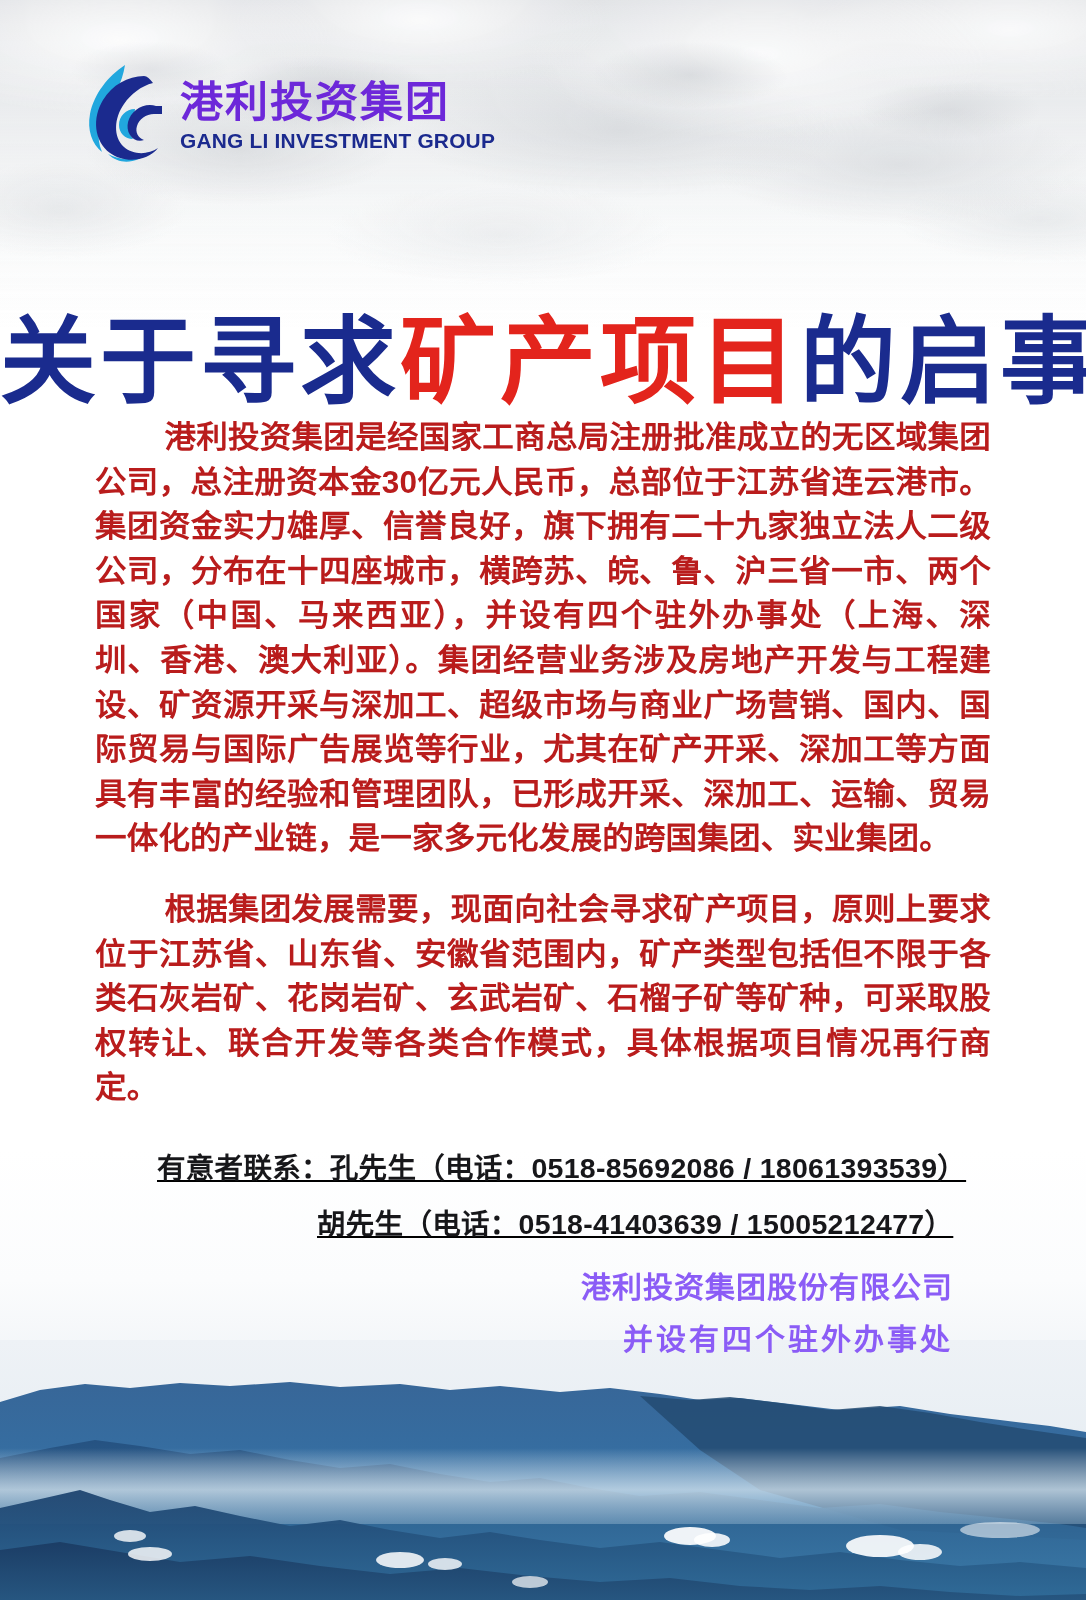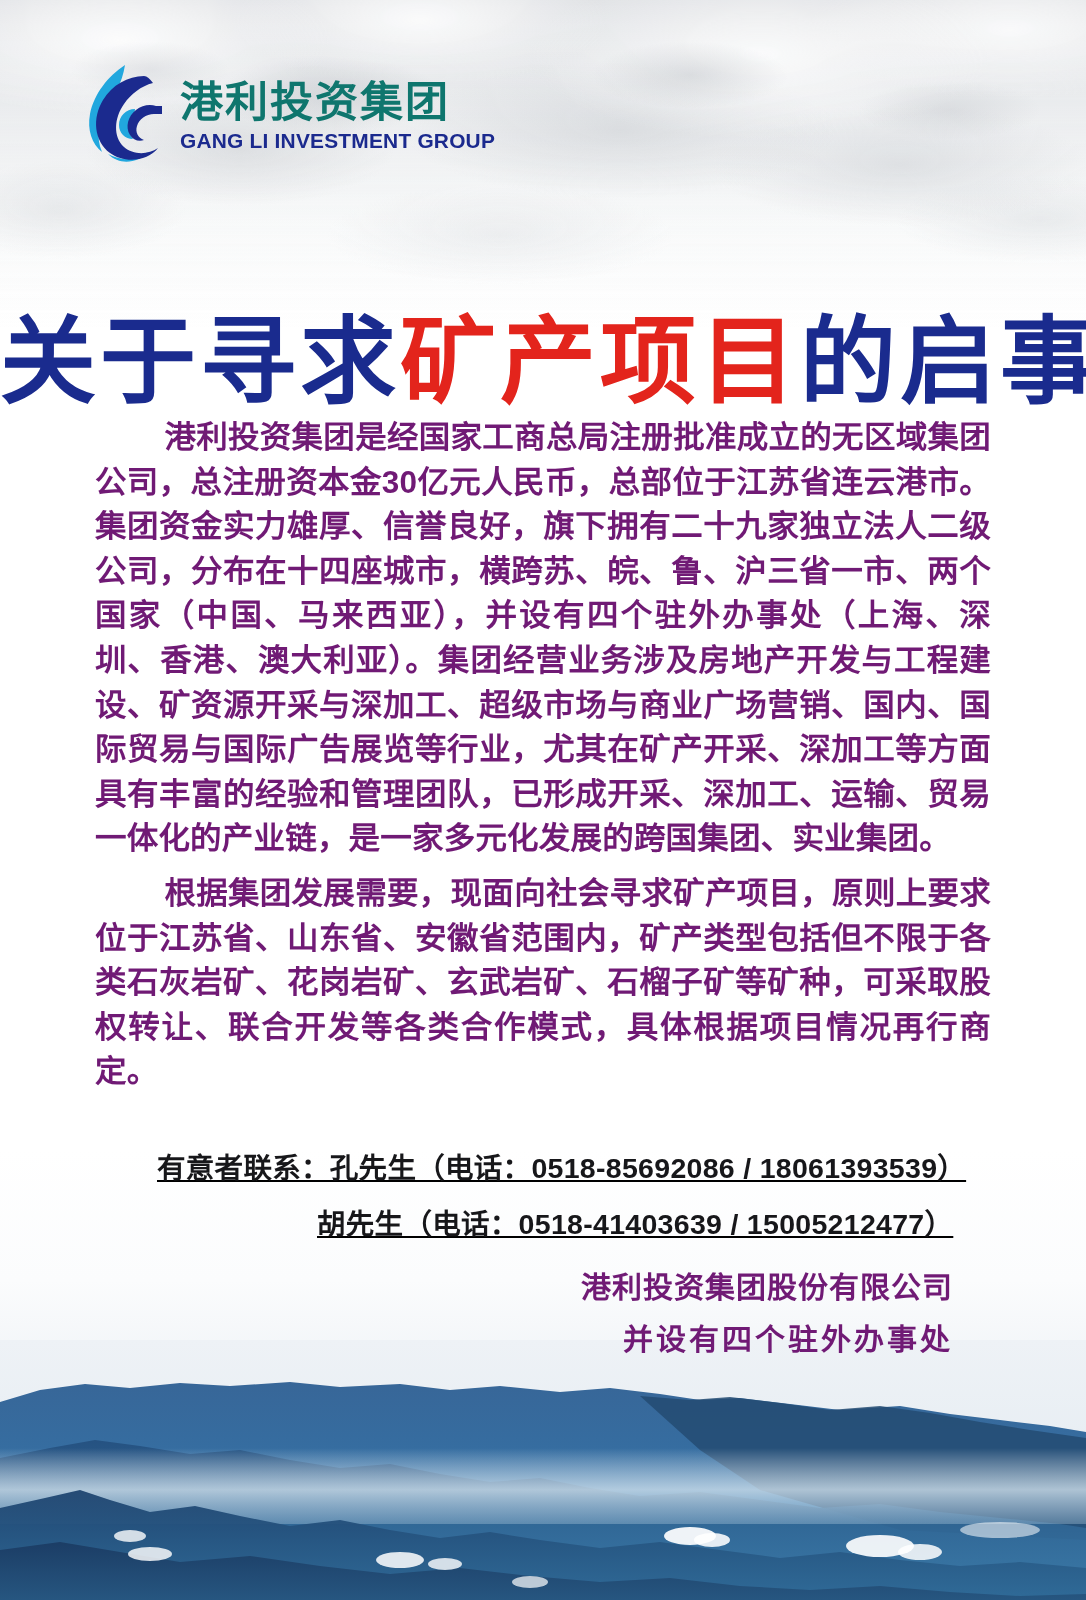--- a/index.html
+++ b/index.html
@@ -81,21 +81,21 @@
     display: flex;
     align-items: center;
     gap: 14px;
   }
   .logo-mark { width: 88px; height: 108px; flex: 0 0 auto; }
   .logo-mark svg { display: block; }
   .logo-text { display: flex; flex-direction: column; line-height: 1; }
   .logo-cn {
     font-size: 43px;
     font-weight: bold;
-    color: #0f766e;
+    color: #6d28d9;
     letter-spacing: 2px;
     white-space: nowrap;
   }
   .logo-en {
     font-size: 20.5px;
     font-weight: bold;
     color: #1b2a8e;
     letter-spacing: 0.2px;
     margin-top: 7px;
     white-space: nowrap;
@@ -118,31 +118,31 @@
   }
   .title .hl { color: #e3241c; }
 
   
   .content {
     position: absolute;
     left: 95px; top: 415px;
     width: 896px;
   }
   .para {
-    color: #701a75;
+    color: #b91c1c;
     font-size: 31.5px;
     font-weight: bold;
     line-height: 44.6px;
     text-align: justify;
     text-align-last: left;
     text-justify: inter-character;
     letter-spacing: 0.2px;
     margin: 0;
   }
-  .para + .para { margin-top: 10px; }
+  .para + .para { margin-top: 26px; }
   .indent { display: inline-block; width: 2.2em; }
 
   
   .contacts {
     position: absolute;
     left: 95px; top: 1140px;
     width: 896px;
     text-decoration: underline;
   }
   .contact-line {
@@ -157,21 +157,21 @@
   .contact-line.c2 { padding-left: 222px; }
 
   
   .signature {
     position: absolute;
     left: 95px; top: 1262px;
     width: 858px;
     text-align: right;
   }
   .sig-line {
-    color: #701a75;
+    color: #8b5cf6;
     font-size: 30px;
     font-weight: bold;
     line-height: 52px;
     letter-spacing: 1px;
     white-space: nowrap;
   }
   .sig-line.date { letter-spacing: 3px; }
 </style>
 </head>
 <body>

